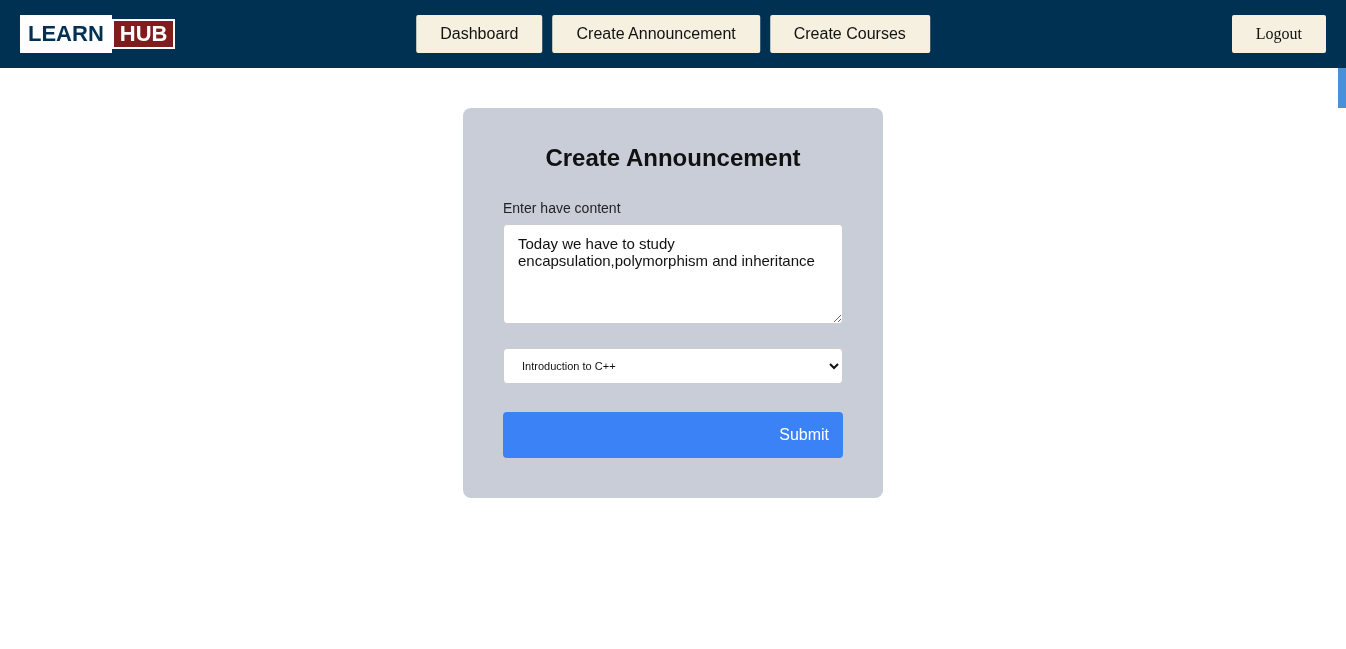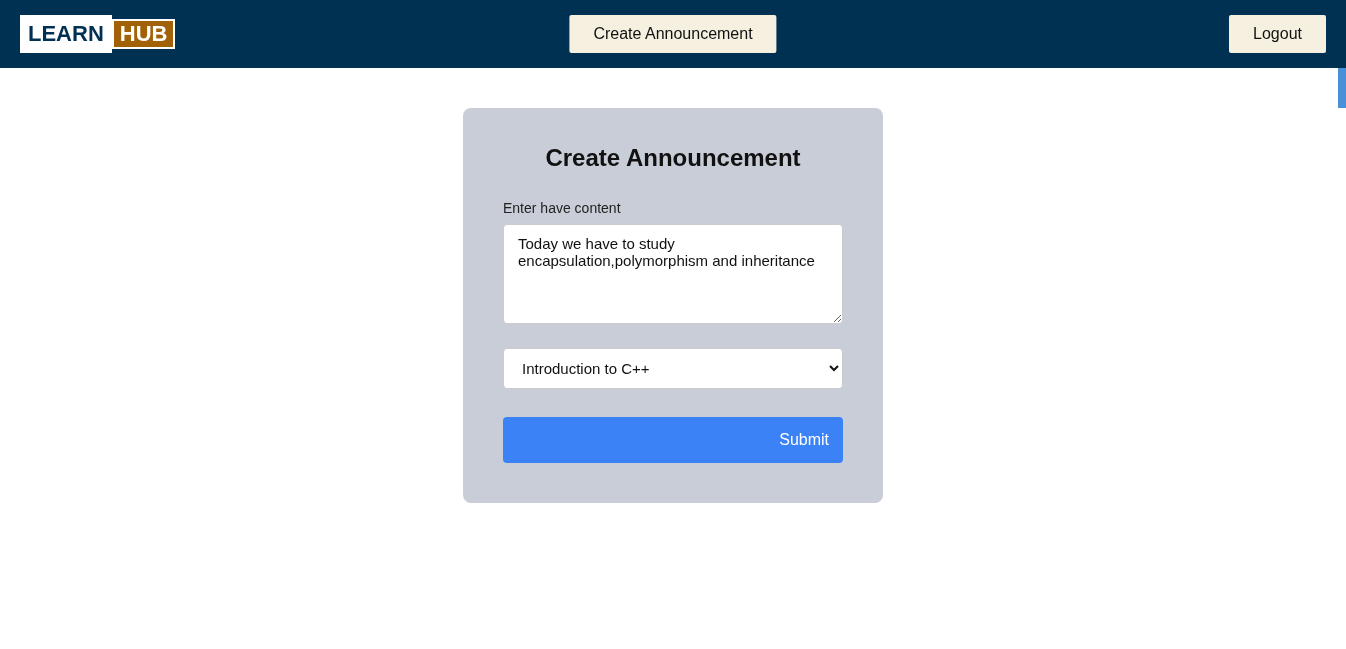--- a/index.html
+++ b/index.html
@@ -34,21 +34,21 @@
     .logo-learn {
       background-color: #ffffff;
       color: #003153;
       font-weight: 900;
       font-size: 22px;
       padding: 4px 6px;
       border: 2px solid #ffffff;
     }
 
     .logo-hub {
-      background-color: #a16207;
+      background-color: #7f1d1d;
       color: #ffffff;
       font-weight: 900;
       font-size: 22px;
       padding: 0 6px;
       border: 2px solid #ffffff;
     }
 
     .nav-links {
       display: flex;
       align-items: center;
@@ -72,20 +72,21 @@
     .logout-btn {
       background-color: #f5f0e0;
       border: none;
       padding: 10px 24px;
       font-size: 16px;
       font-weight: 500;
       cursor: pointer;
       border-radius: 2px;
       color: #111;
       margin-left: auto;
+      font-family: Liberation Serif, serif;
     }
 
     
     .scroll-indicator {
       position: absolute;
       right: 0;
       top: 68px;
       width: 8px;
       height: 40px;
       background-color: #4a90d9;
@@ -151,21 +152,21 @@
       min-height: 100px;
       outline: none;
       font-family: Arial, sans-serif;
     }
 
     .form-select {
       width: 100%;
       padding: 10px 14px;
       border: 1px solid #ccc;
       border-radius: 4px;
-      font-size: 15px;
+      font-size: 11px;
       background-color: #ffffff;
       color: #111;
       appearance: auto;
       cursor: pointer;
       outline: none;
     }
 
     .submit-btn {
       width: 100%;
       padding: 14px;
@@ -183,21 +184,23 @@
 </head>
 <body>
 
 <nav class="navbar">
   <div class="logo-container">
     <span class="logo-learn">LEARN</span>
     <span class="logo-hub">HUB</span>
   </div>
 
   <div class="nav-links">
+    <button class="nav-btn">Dashboard</button>
     <button class="nav-btn">Create Announcement</button>
+    <button class="nav-btn">Create Courses</button>
   </div>
 
   <button class="logout-btn">Logout</button>
 </nav>
 
 <div class="scroll-indicator"></div>
 
 <div class="main-content">
   <div class="form-card">
     <h2 class="form-title">Create Announcement</h2>

